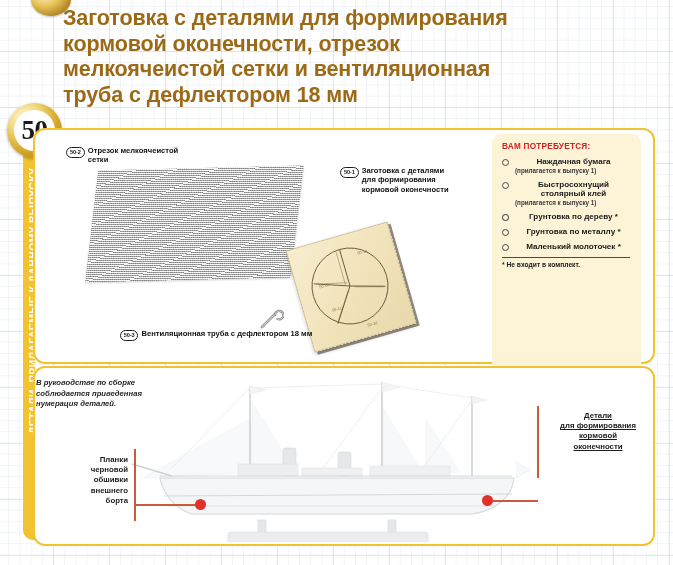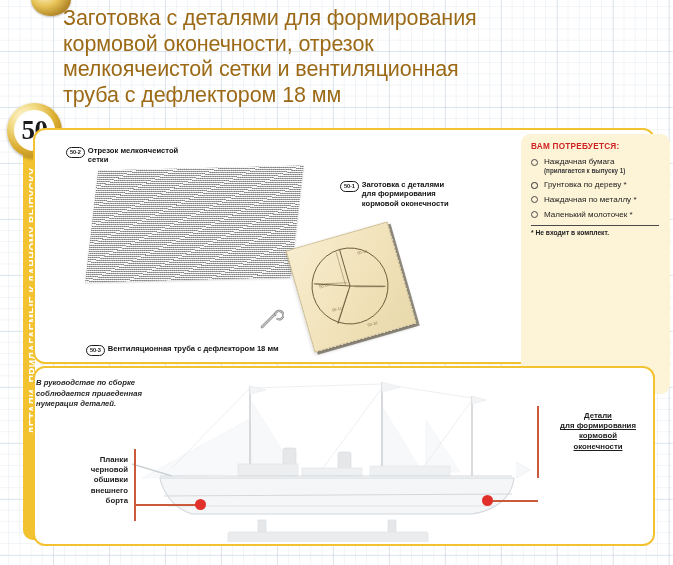--- a/index.html
+++ b/index.html
@@ -17,21 +17,21 @@
       linear-gradient(to right, rgba(170,190,210,.30) 1px, transparent 1px),
       linear-gradient(to bottom, rgba(170,190,210,.30) 1px, transparent 1px),
       linear-gradient(to right, rgba(170,190,210,.16) 1px, transparent 1px),
       linear-gradient(to bottom, rgba(170,190,210,.16) 1px, transparent 1px);
     background-size:56px 56px,56px 56px,11.2px 11.2px,11.2px 11.2px;
     background-position:-3px -5px,-3px -5px,-3px -5px,-3px -5px;
   }
   
   #header-title{
     position:absolute;left:63px;top:6px;width:600px;
-    font-size:21.5px;line-height:25.5px;font-weight:normal;
+    font-size:21.5px;line-height:25.5px;font-weight:bold;
     color:#9c6a16;letter-spacing:-.1px;
     white-space:pre-line;
   }
   #top-disc{
     position:absolute;left:31px;top:-17px;width:40px;height:33px;
     border-radius:50%;
     background:radial-gradient(ellipse at 35% 30%,#fff8e0 0%,#e8c558 40%,#b5892a 72%,#8d6a1f 100%);
     box-shadow:0 1px 2px rgba(0,0,0,.25);
   }
   
@@ -62,45 +62,45 @@
   }
   
   .panel{
     position:absolute;border:2.5px solid #f2c230;border-radius:12px;background:#ffffff;
   }
   #panel-parts{left:33px;top:128px;width:618px;height:232px;}
   #panel-ship{left:33px;top:366px;width:618px;height:176px;}
   
   #requirements{
     position:absolute;left:492px;top:134px;width:149px;height:260px;
-    background:#fdf4d8;border-radius:9px;padding:8px 9px 16px 10px;box-sizing:border-box;margin-left:29px;
+    background:#fdf4d8;border-radius:9px;padding:8px 9px 16px 10px;box-sizing:border-box;
   }
   #req-title{
     font-size:8.2px;font-weight:bold;color:#cf2222;letter-spacing:.25px;margin-bottom:6px;
   }
   .req-item{position:relative;padding-left:13px;margin-bottom:5.5px;}
   .req-bullet{
     position:absolute;left:0;top:1.5px;width:7px;height:7px;border-radius:50%;
     border:1.1px solid #4a4a4a;background:#fdf4d8;box-sizing:border-box;
   }
-  .req-label{font-size:8.1px;line-height:9.4px;color:#1a1a1a;font-weight:400;white-space:pre-line;}
+  .req-label{font-size:8.1px;line-height:9.4px;color:#1a1a1a;font-weight:700;white-space:pre-line;text-align:center;}
   .req-sub{font-size:6.3px;line-height:7.6px;color:#3a3a3a;font-weight:bold;margin-top:.5px;}
   #req-divider{border-top:1px solid #4a4a4a;margin:4px 2px 3px 0;width:128px;}
   #req-footnote{font-size:6.7px;color:#1a1a1a;font-weight:bold;}
   
   .part-tag{position:absolute;display:flex;align-items:flex-start;gap:3px;}
   .tag-code{
     flex:none;border:1.1px solid #1a1a1a;border-radius:7px;
     font-size:5.6px;font-weight:bold;color:#111;
     padding:1px 3px;line-height:7px;background:#fff;margin-top:.5px;letter-spacing:-.1px;
   }
   .tag-text{font-size:7.6px;line-height:9.4px;font-weight:bold;color:#111;white-space:pre-line;}
   #tag-mesh{left:66px;top:146px;width:180px;}
-  #tag-sheet{left:340px;top:180px;width:160px;}
-  #tag-tube{left:86px;top:344px;width:260px;}
+  #tag-sheet{left:340px;top:166px;width:160px;}
+  #tag-tube{left:86px;top:329px;width:260px;justify-content:center;}
   #tag-tube .tag-text{white-space:nowrap;}
   
   #mesh-swatch{
     position:absolute;left:92px;top:168px;width:205px;height:112px;
     transform:skewX(-8deg) rotate(-1.4deg);
     background-color:#e6e6e6;
     background-image:
       repeating-linear-gradient(0deg, rgba(110,110,110,.62) 0 .9px, rgba(255,255,255,.85) .9px 1.9px),
       repeating-linear-gradient(90deg, rgba(110,110,110,.55) 0 .9px, rgba(255,255,255,.8) .9px 1.9px);
     box-shadow:0 1px 2px rgba(0,0,0,.16);
@@ -215,28 +215,34 @@
 <div id="requirements">
   <div id="req-title">ВАМ ПОТРЕБУЕТСЯ:</div>
 
   <div class="req-item">
     <span class="req-bullet"></span>
     <div class="req-label">Наждачная бумага</div>
     <div class="req-sub">(прилагается к выпуску 1)</div>
   </div>
   <div class="req-item">
     <span class="req-bullet"></span>
+    <div class="req-label">Быстросохнущий
+столярный клей</div>
+    <div class="req-sub">(прилагается к выпуску 1)</div>
+  </div>
+  <div class="req-item">
+    <span class="req-bullet"></span>
   </div>
   <div class="req-item">
     <span class="req-bullet"></span>
     <div class="req-label">Грунтовка по дереву *</div>
   </div>
   <div class="req-item">
     <span class="req-bullet"></span>
-    <div class="req-label">Наждачная по металлу *</div>
+    <div class="req-label">Грунтовка по металлу *</div>
   </div>
   <div class="req-item">
     <span class="req-bullet"></span>
     <div class="req-label">Маленький молоточек *</div>
   </div>
 
   <div id="req-divider"></div>
   <div id="req-footnote">* Не входит в комплект.</div>
 </div>
 

